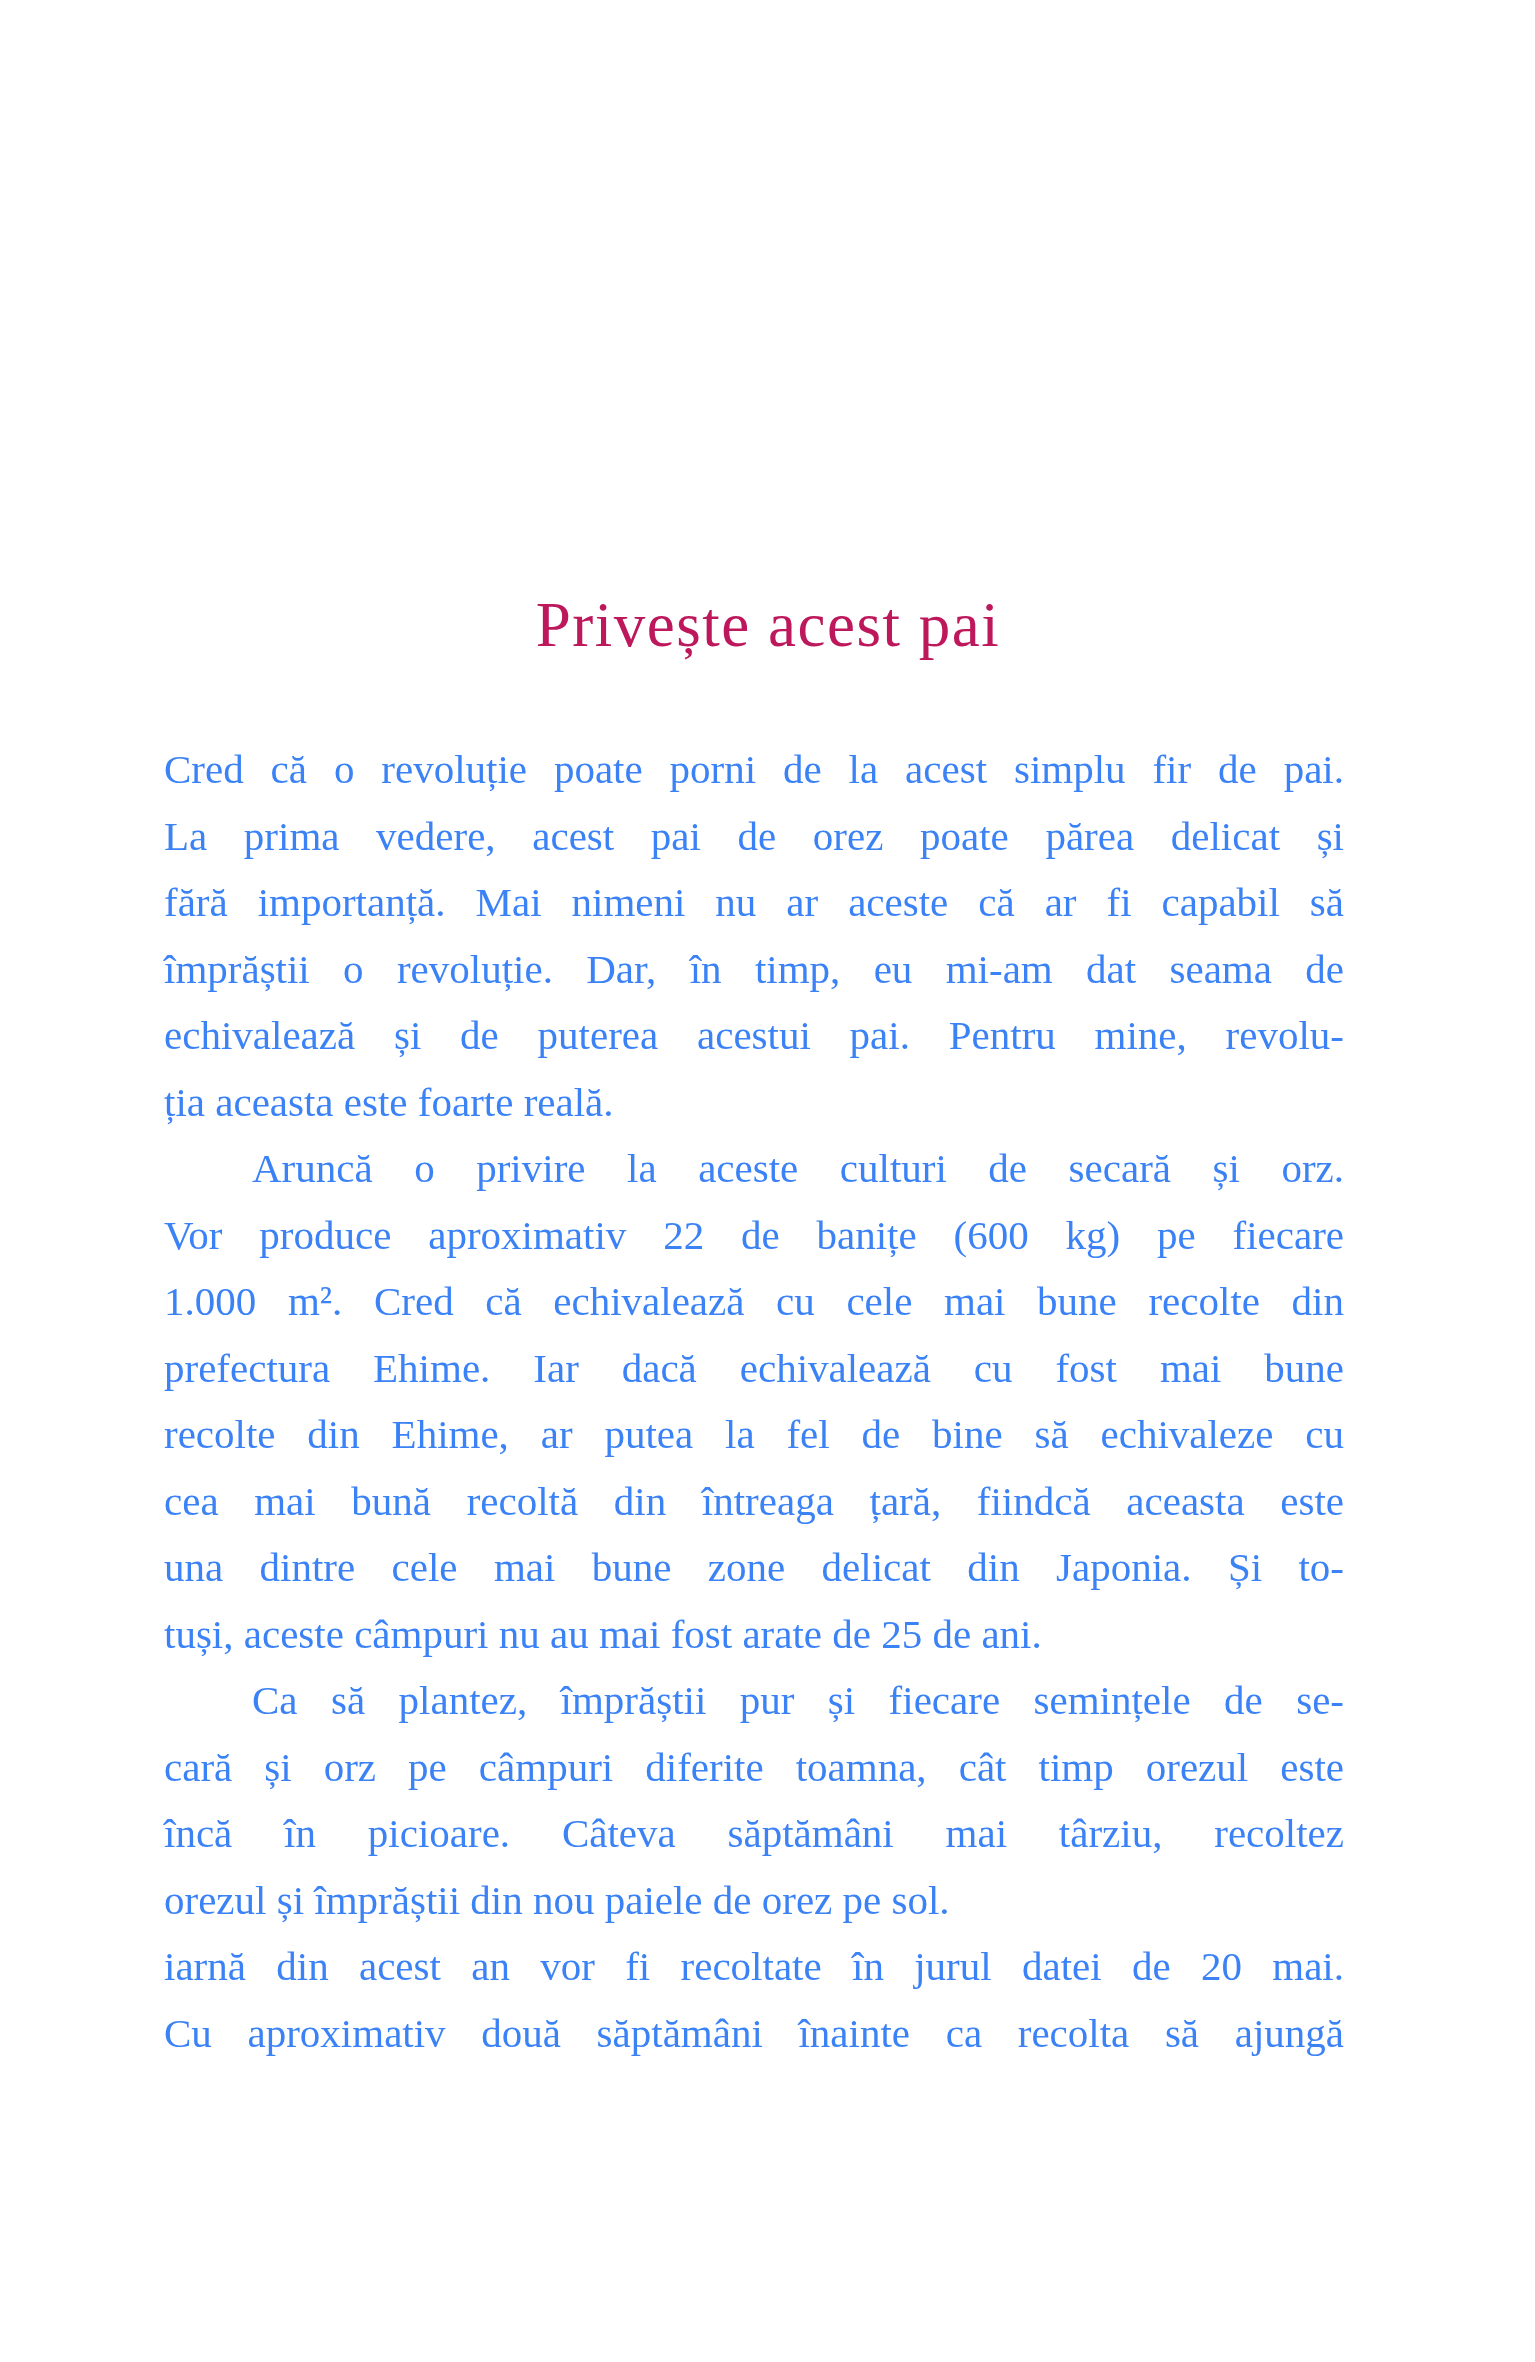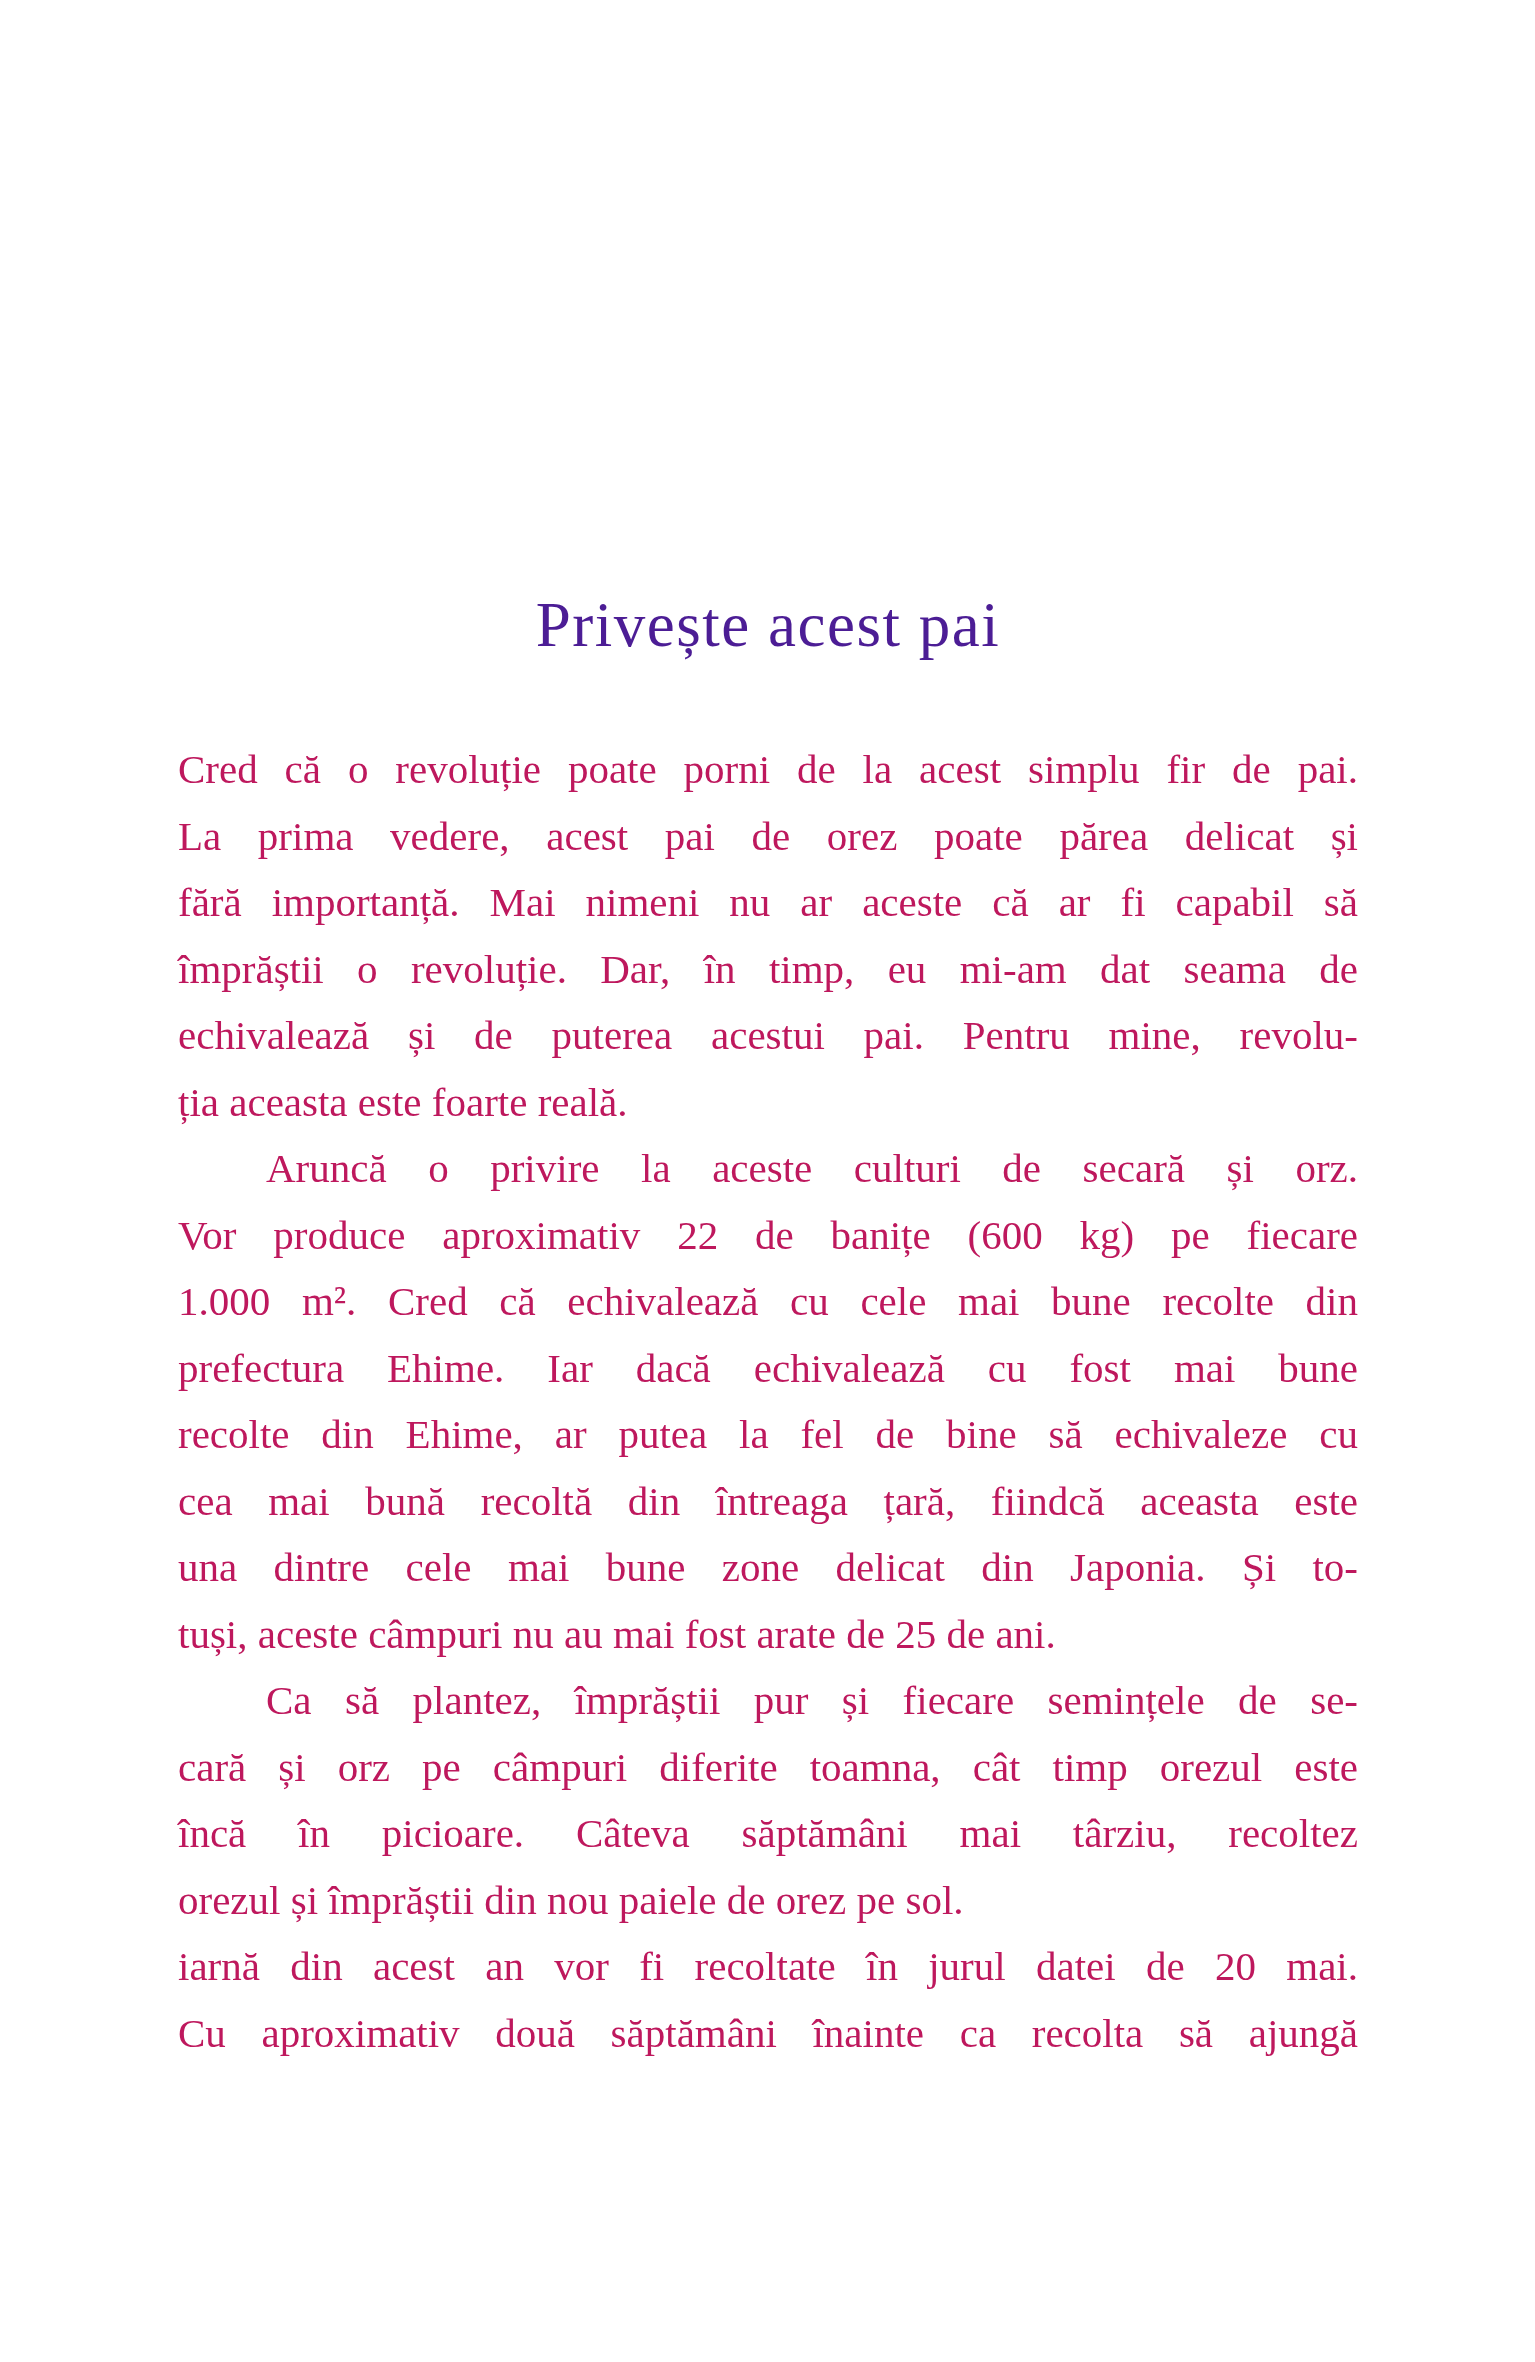--- a/index.html
+++ b/index.html
@@ -16,31 +16,31 @@
   }
   .title {
     position: absolute;
     top: 594px;
     left: 178px;
     width: 1180px;
     text-align: center;
     font-size: 63px;
     line-height: 1;
     letter-spacing: 1.5px;
-    color: #4c1d95;
+    color: #be185d;
     white-space: nowrap;
   }
   .body-text {
     position: absolute;
     top: 736px;
-    left: 178px;
+    left: 164px;
     width: 1180px;
     font-size: 41px;
     line-height: 66.5px;
-    color: #be185d;
+    color: #3b82f6;
   }
   .para {
     margin: 0;
   }
   .line {
     text-align: justify;
     -moz-text-align-last: justify;
     text-align-last: justify;
     white-space: normal;
   }

